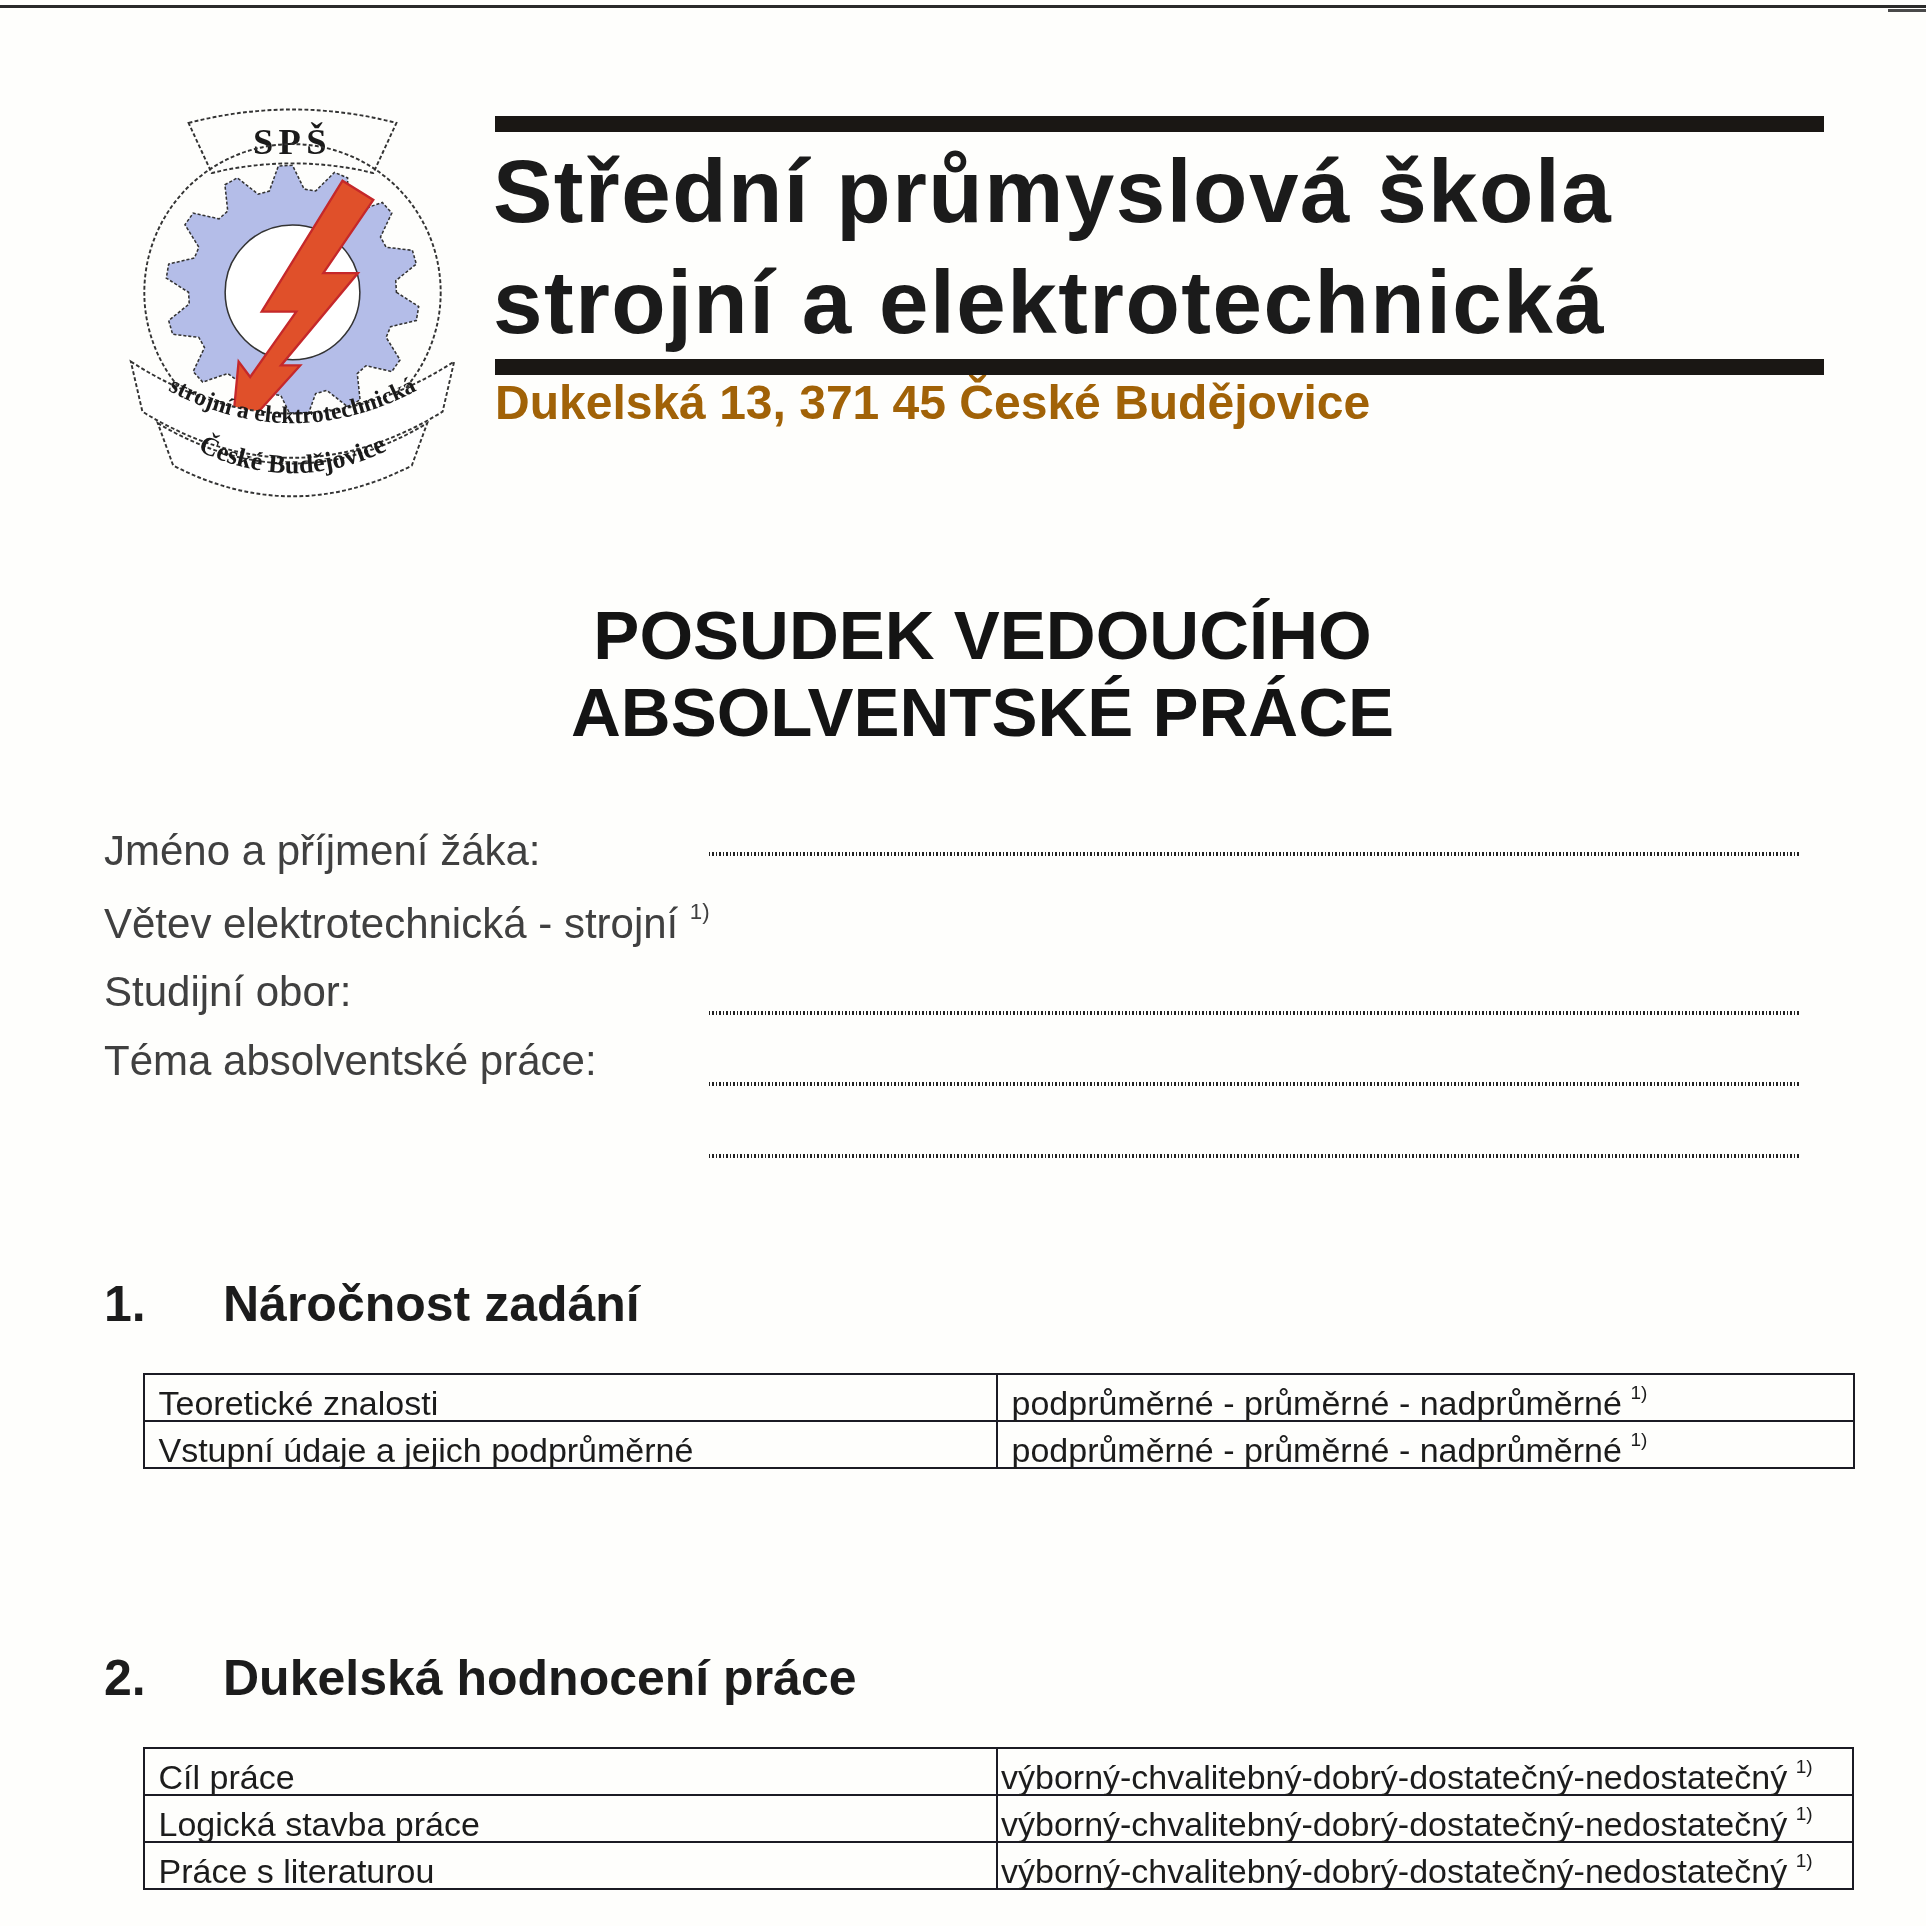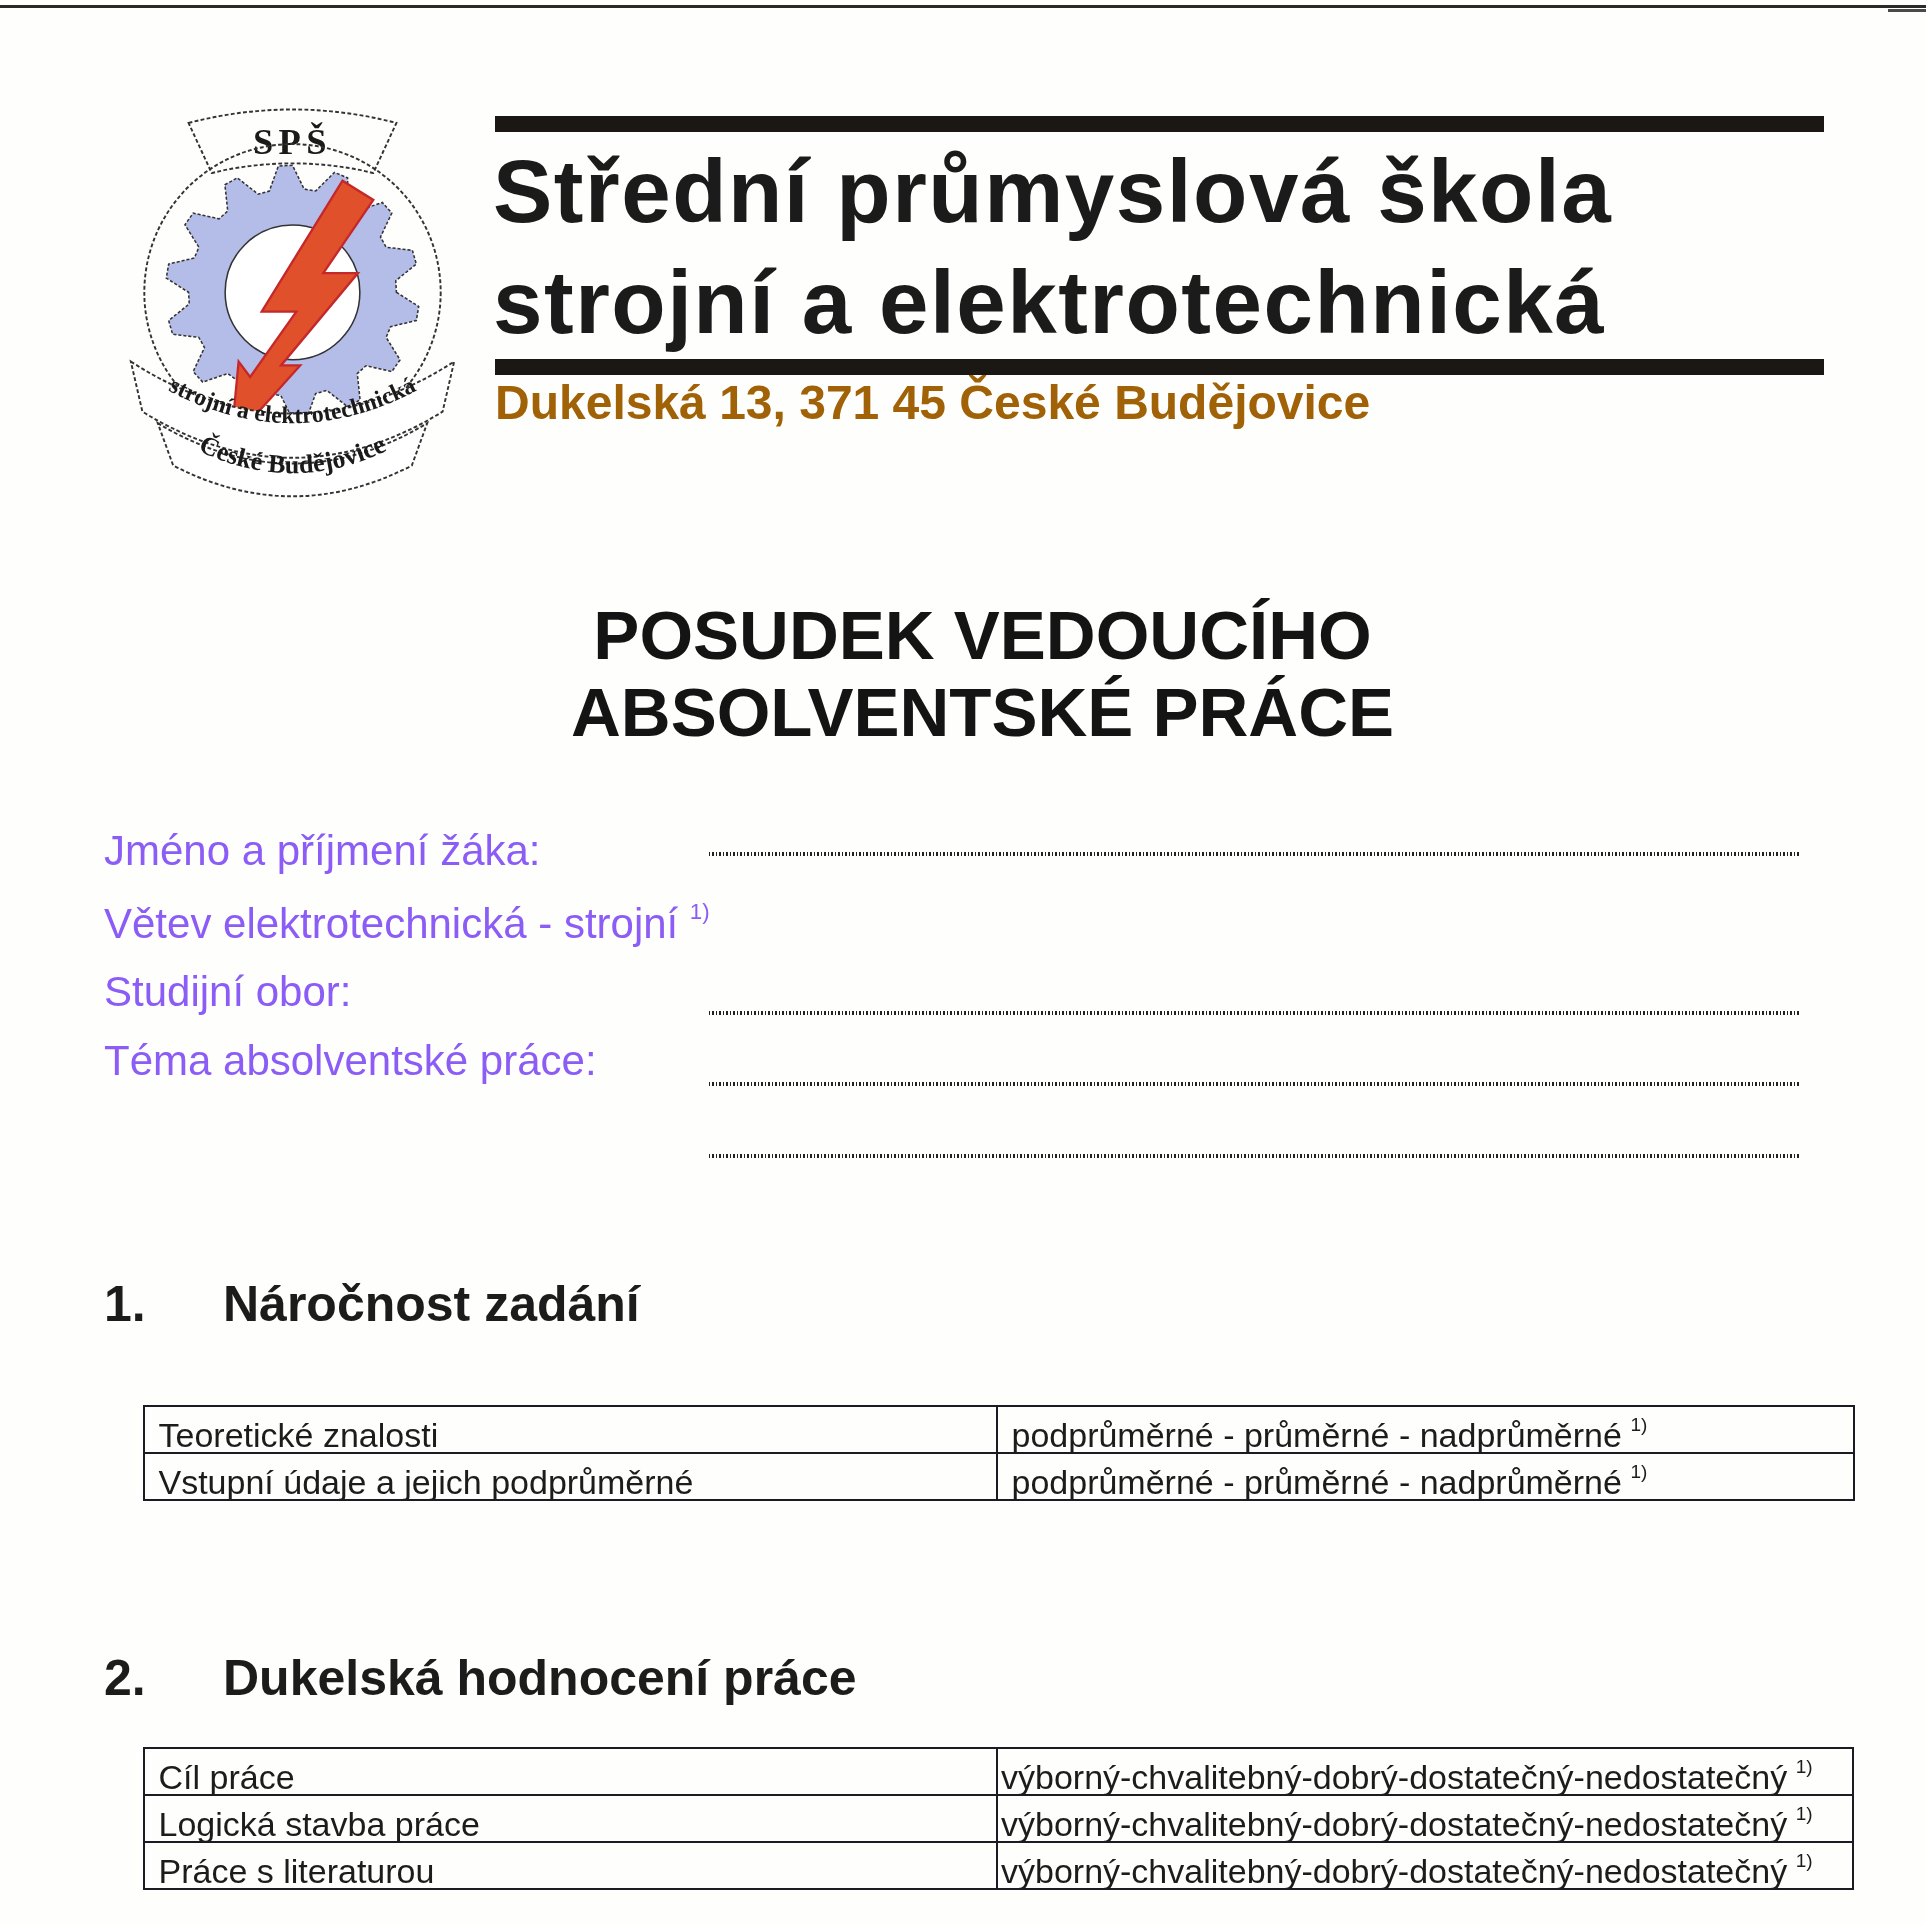--- a/index.html
+++ b/index.html
@@ -21,34 +21,34 @@
     .school-1 { top: 139px; }
     .school-2 { top: 250px; }
     .address { position: absolute; left: 495px; top: 379px; font-weight: bold; font-size: 48px; white-space: nowrap; color: #a16207; line-height: 1; }
 
     
     .doc-title { position: absolute; left: 0; width: 1965px; text-align: center; font-weight: bold; font-size: 69px; line-height: 1; color: #141414; }
     .doc-title-1 { top: 601px; }
     .doc-title-2 { top: 678px; }
 
     
-    .field-label { position: absolute; left: 104px; font-size: 42px; line-height: 1; white-space: nowrap; color: #8b5cf6; }
+    .field-label { position: absolute; left: 104px; font-size: 42px; line-height: 1; white-space: nowrap; color: #404040; }
     .field-label sup { font-size: 22.3px; vertical-align: 18.5px; margin-left: 11.6px; }
     .dots { position: absolute; left: 709px; width: 1090px; height: 3.9px;
       background-image: repeating-linear-gradient(to right, #222 0 1.5px, transparent 1.5px 3.5px); }
 
     
     .section-heading { position: absolute; left: 104px; font-weight: bold; font-size: 50px; line-height: 1; white-space: nowrap; color: #1c1c1c; }
     .section-heading .num { display: inline-block; width: 119px; }
 
     table.grid { position: absolute; border-collapse: collapse; table-layout: fixed; }
     table.grid td { border: 2.7px solid #1b1b24; padding: 0 0 0 13.5px; font-size: 34px; line-height: 1; white-space: nowrap; vertical-align: bottom; color: #1c1c1c; }
     table.grid td.left { border-right-width: 1.5px; }
     table.grid sup { font-size: 19px; vertical-align: 16px; margin-left: 8.5px; }
-    .t1 { left: 143px; top: 1373px; width: 1710px; margin-top: 32px; }
+    .t1 { left: 143px; top: 1373px; width: 1710px; }
     .t1 td { height: 45px; padding-bottom: 3.1px; }
     .t2 { left: 143px; top: 1747px; width: 1710px; }
     .t2 td { height: 45px; padding-bottom: 3.1px; }
     .t2 td.right { padding-left: 3px; }
   </style>
 </head>
 <body>
 
 <div class="scan-edge"></div>
 <div class="scan-edge-right"></div>

